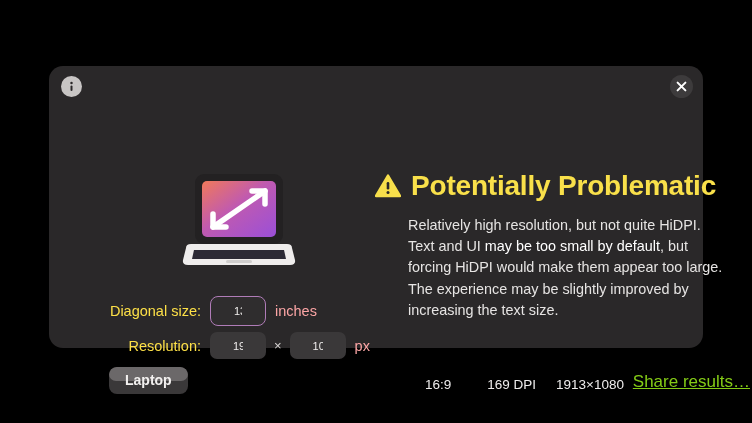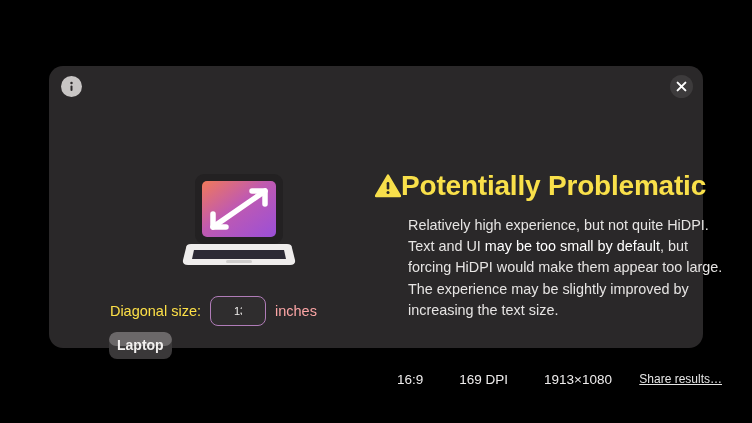--- a/index.html
+++ b/index.html
@@ -139,40 +139,41 @@
     overflow: hidden;
     height: 27px;
   }
   .seg {
     border: none;
     background: transparent;
     color: #f2f0ef;
     font-family: "Liberation Sans", sans-serif;
     font-size: 14px;
     font-weight: bold;
-    padding: 0 8px;
+    padding: 0 16px;
     cursor: pointer;
     height: 14px;
     line-height: 27px;
   }
   .seg.active {
     background: #6b6869;
     border-radius: 8px;
   }
 
   
   .right {
     position: absolute;
     left: 326px;
     top: 104px;
     width: 358px;
   }
   .headline {
     display: flex;
     align-items: center;
+    gap: 10px;
   }
   .headline-text {
     color: #f9e04a;
     font-size: 28px;
     font-weight: bold;
     letter-spacing: -0.2px;
     white-space: nowrap;
   }
   .warn-tri { flex: none; display:block; }
 
@@ -182,37 +183,37 @@
     color: #e6e4e3;
     font-size: 14.4px;
     line-height: 1.47;
     width: 318px;
   }
   .desc b { font-weight: normal; color: #ffffff; }
 
   
   .stats {
     position: absolute;
-    left: 348px;
+    left: 376px;
     top: 306px;
     width: 325px;
     display: flex;
-    align-items: flex-start;
+    align-items: flex-end;
   }
   .stat {
     color: #efeded;
     font-size: 13.5px;
     white-space: nowrap;
   }
   .s1 { margin-right: 36px; }
-  .s2 { margin-right: 36px; }
+  .s2 { margin-right: 20px; }
   .share-link {
     margin-left: auto;
-    color: #e5e5e5;
-    font-size: 12px;
+    color: #84cc16;
+    font-size: 17px;
     text-decoration: underline;
     cursor: pointer;
     white-space: nowrap;
   }
 </style>
 </head>
 <body>
 
 <div class="screen">
 
@@ -241,41 +242,48 @@
     </div>
 
     <div class="form">
 
       <div class="form-row">
         <span class="form-label">Diagonal size:</span>
         <input class="txt-input w-diag focused" type="text" value="13" style="">
         <span class="unit">inches</span>
       </div>
 
+      <div class="form-row">
+        <span class="form-label">Resolution:</span>
+        <input class="txt-input w-res" type="text" value="1920" style="">
+        <span class="times">×</span>
+        <input class="txt-input w-res" type="text" value="1080" style="">
+        <span class="unit">px</span>
+      </div>
 
       <div class="form-row">
         <div class="segmented">
           <button class="seg active">Laptop</button>
         </div>
       </div>
 
     </div>
 
     <div class="right">
       <div class="headline">
         <svg class="warn-tri" width="26" height="24" viewBox="0 0 26 24">
           <path d="M13 1.5 L25 22 L1 22 Z" fill="#f7df4b" stroke="#f7df4b" stroke-width="2.4" stroke-linejoin="round"></path>
           <rect x="11.7" y="8" width="2.6" height="7.6" rx="1.3" fill="#2a2829"></rect>
           <circle cx="13" cy="18.5" r="1.5" fill="#2a2829"></circle>
         </svg>
         <span class="headline-text">Potentially Problematic</span>
       </div>
 
       <div class="desc">
-        <span>Relatively high experience, but not quite HiDPI. Text and UI </span><b>may be too small by default</b><span>, but forcing HiDPI would make them appear too large. The experience may be slightly improved by increasing the text size.</span>
+        <span>Relatively high resolution, but not quite HiDPI. Text and UI </span><b>may be too small by default</b><span>, but forcing HiDPI would make them appear too large. The experience may be slightly improved by increasing the text size.</span>
       </div>
     </div>
 
     <div class="stats">
       <span class="stat s1">16:9</span>
       <span class="stat s2">169 DPI</span>
       <span class="stat">1913×1080</span>
       <span class="share-link">Share results…</span>
     </div>
 

